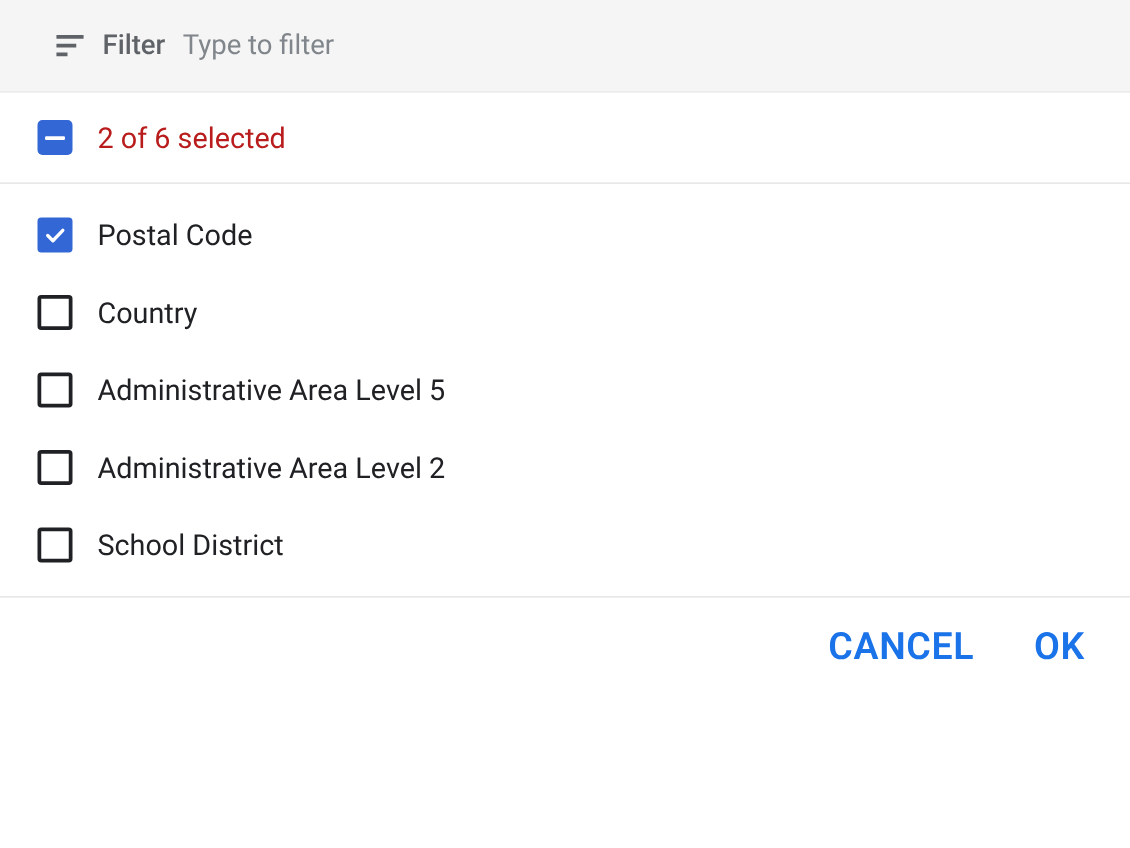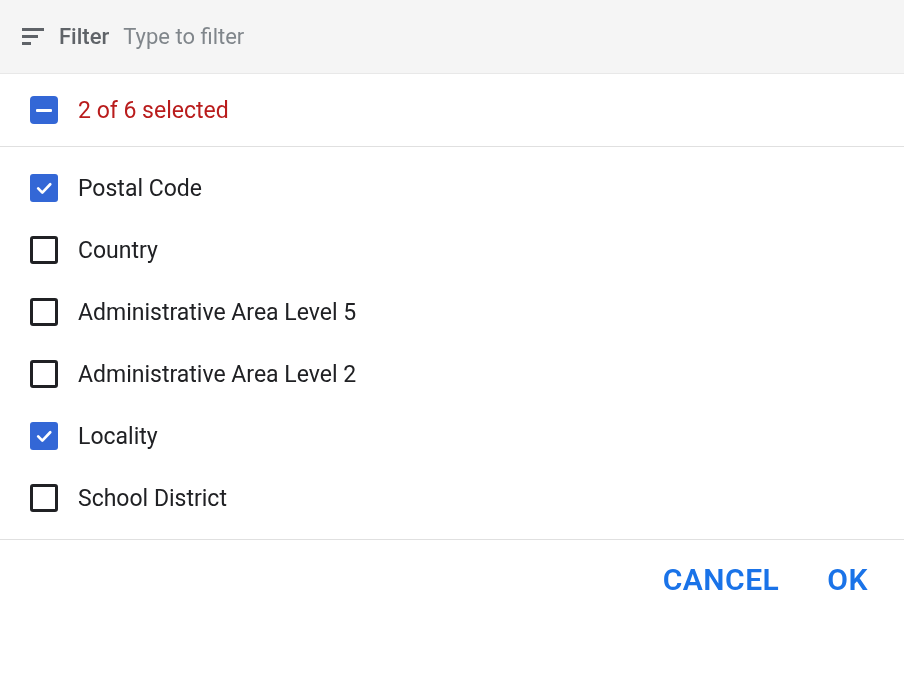--- a/index.html
+++ b/index.html
@@ -11,21 +11,21 @@
       font-family: -apple-system, BlinkMacSystemFont, "Segoe UI", Roboto, Helvetica, Arial, sans-serif;
       width: 904px;
       height: 678px;
       background: #ffffff;
       color: #202124;
     }
     .filter-bar {
       background: #f5f5f5;
       display: flex;
       align-items: center;
-      padding: 24px 21px;
+      padding: 24px 44px;
       border-bottom: 1px solid #e8e8e8;
       gap: 14px;
     }
     .filter-icon {
       width: 24px;
       height: 24px;
       display: flex;
       align-items: center;
       justify-content: center;
       color: #5f6368;
@@ -167,28 +167,20 @@
   <div class="option-row">
     <div class="checkbox unchecked"></div>
     <span class="option-label">Administrative Area Level 5</span>
   </div>
 
   <div class="option-row">
     <div class="checkbox unchecked"></div>
     <span class="option-label">Administrative Area Level 2</span>
   </div>
 
-  <div class="option-row">
-    <div class="checkbox checked">
-      <svg class="checkmark" width="20" height="20" viewBox="0 0 24 24">
-        <path d="M5 12.5 L10 17.5 L19.5 7.5" stroke="#ffffff" stroke-width="3.2" fill="none" stroke-linecap="round" stroke-linejoin="round"></path>
-      </svg>
-    </div>
-    <span class="option-label">Locality</span>
-  </div>
 
   <div class="option-row">
     <div class="checkbox unchecked"></div>
     <span class="option-label">School District</span>
   </div>
 
 </div>
 
 <div class="button-row">
   <button class="btn">CANCEL</button>

